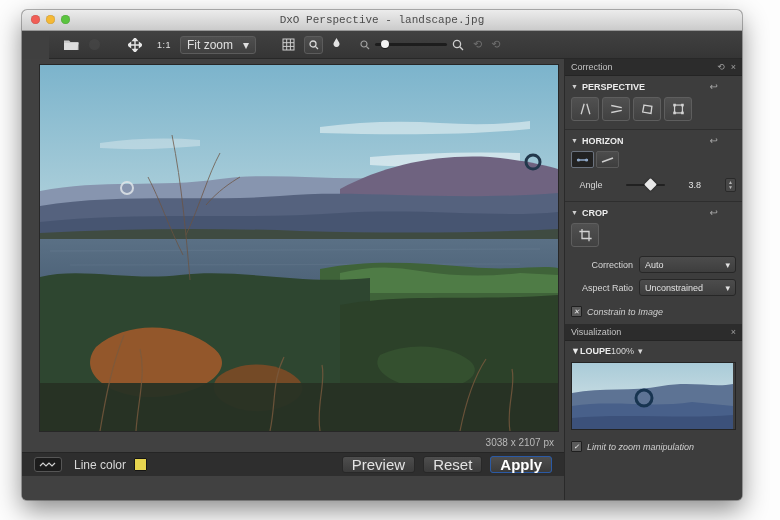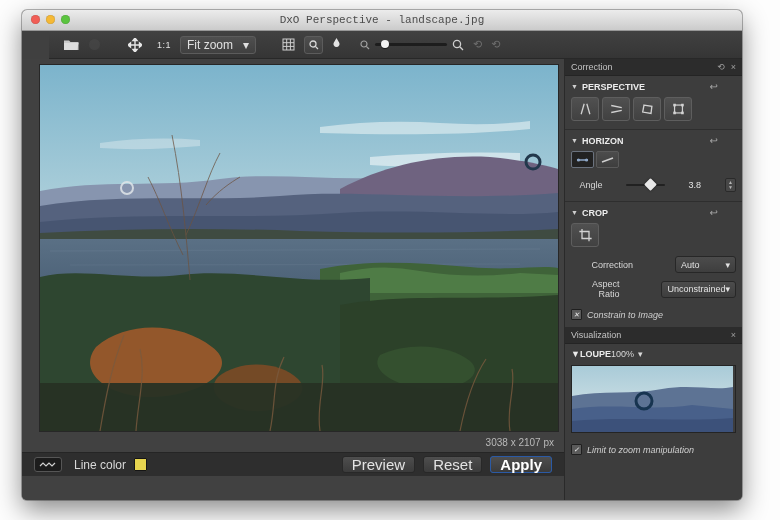--- a/index.html
+++ b/index.html
@@ -72,21 +72,21 @@
   .ahandle{position:absolute;left:52%;top:-4px;width:9px;height:9px;background:#e8e8e8;
            transform:rotate(45deg);border-radius:1px;box-shadow:0 0 2px rgba(0,0,0,.7);}
   .aval{width:16px;text-align:right;color:#e4e4e4;}
   .stepper{display:flex;flex-direction:column;justify-content:center;line-height:5px;color:#b5b5b5;font-size:5px;
            border:1px solid #2a2a2a;background:#474747;border-radius:2px;padding:1px 2px;}
   .crop-tool-row{padding:2px 6px 6px 6px;}
   .sel-row{display:flex;align-items:center;padding:3px 6px;gap:6px;}
   .sel-label{width:62px;text-align:right;color:#d8d8d8;}
   .select{flex:1;height:15px;border-radius:3px;background:linear-gradient(#4c4c4c,#3e3e3e);
           border:1px solid #272727;display:flex;align-items:center;justify-content:space-between;
-          padding:0 5px;color:#e2e2e2;margin-left:36px;}
+          padding:0 5px;color:#e2e2e2;}
   .cb-row{display:flex;align-items:center;gap:5px;padding:7px 6px;font-style:italic;}
   .cb{width:9px;height:9px;background:#5a5a5a;border:1px solid #1f1f1f;border-radius:1px;
       font-size:7px;line-height:9px;text-align:center;color:#e8e8e8;}
   .loupe-head{display:flex;align-items:center;padding:5px 6px 3px 6px;color:#ececec;font-weight:bold;}
   .loupe-zoom{font-weight:normal;color:#d8d8d8;display:flex;gap:4px;align-items:center;}
   .loupe-img{margin:3px 6px 4px 6px;height:66px;border:1px solid #242424;position:relative;overflow:hidden;}
   svg{display:block;}
 </style>
 </head>
 <body>

